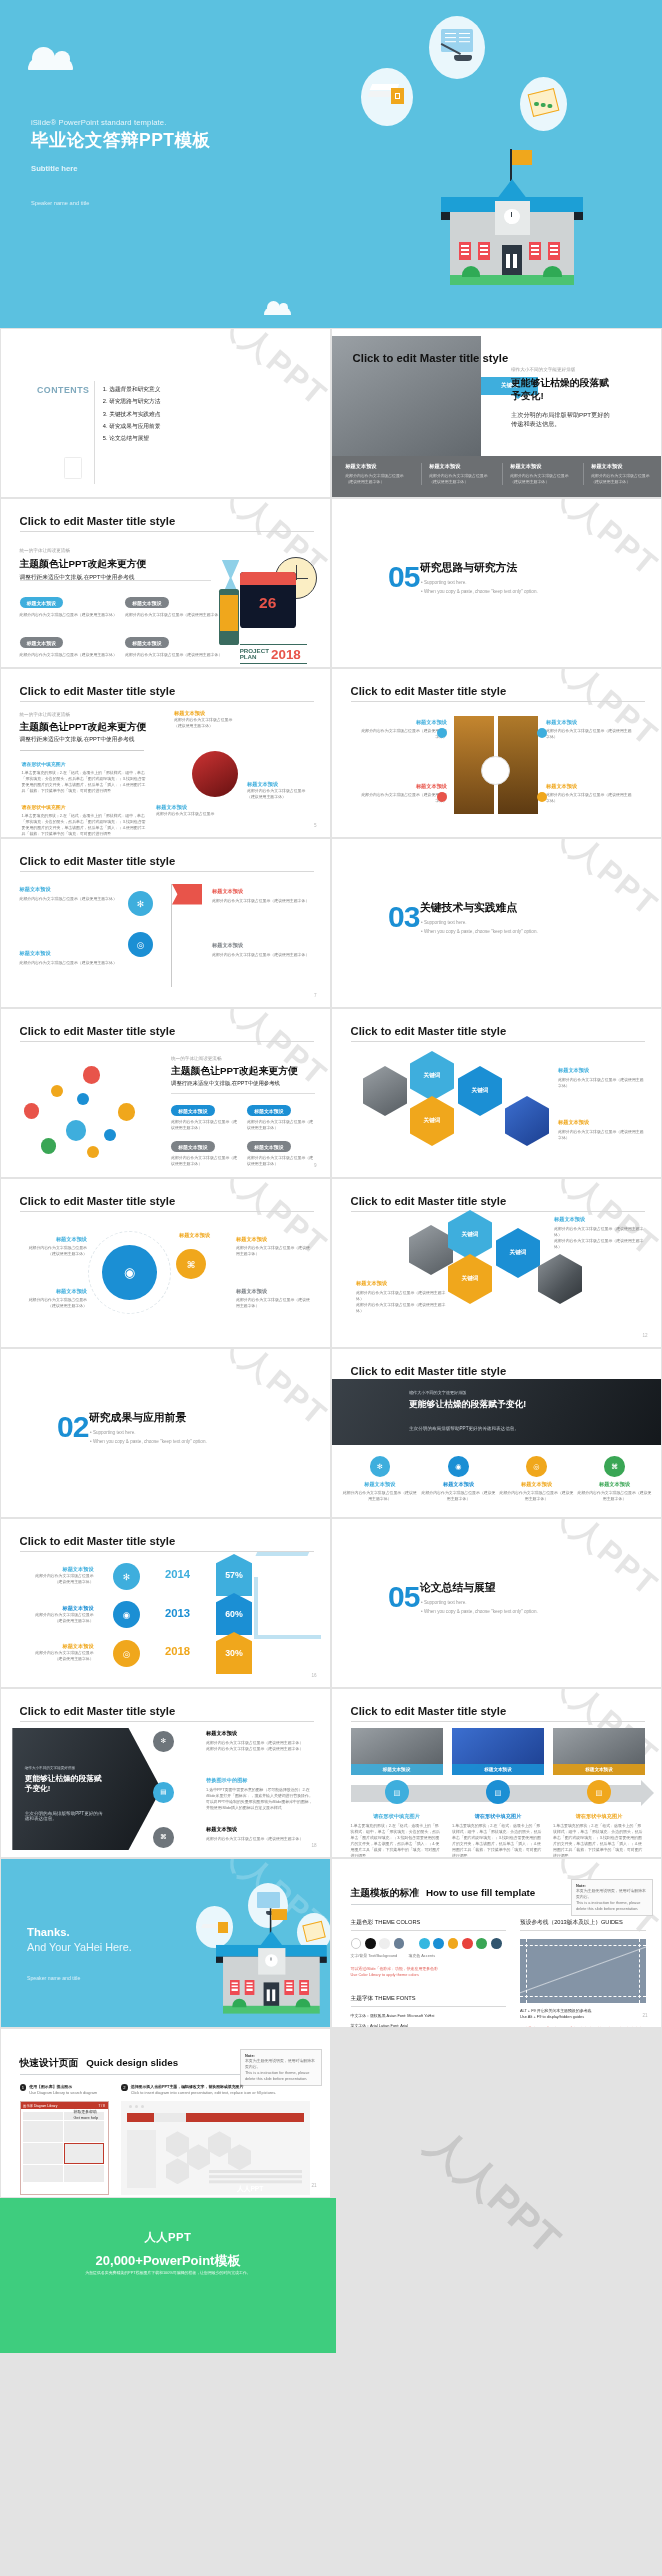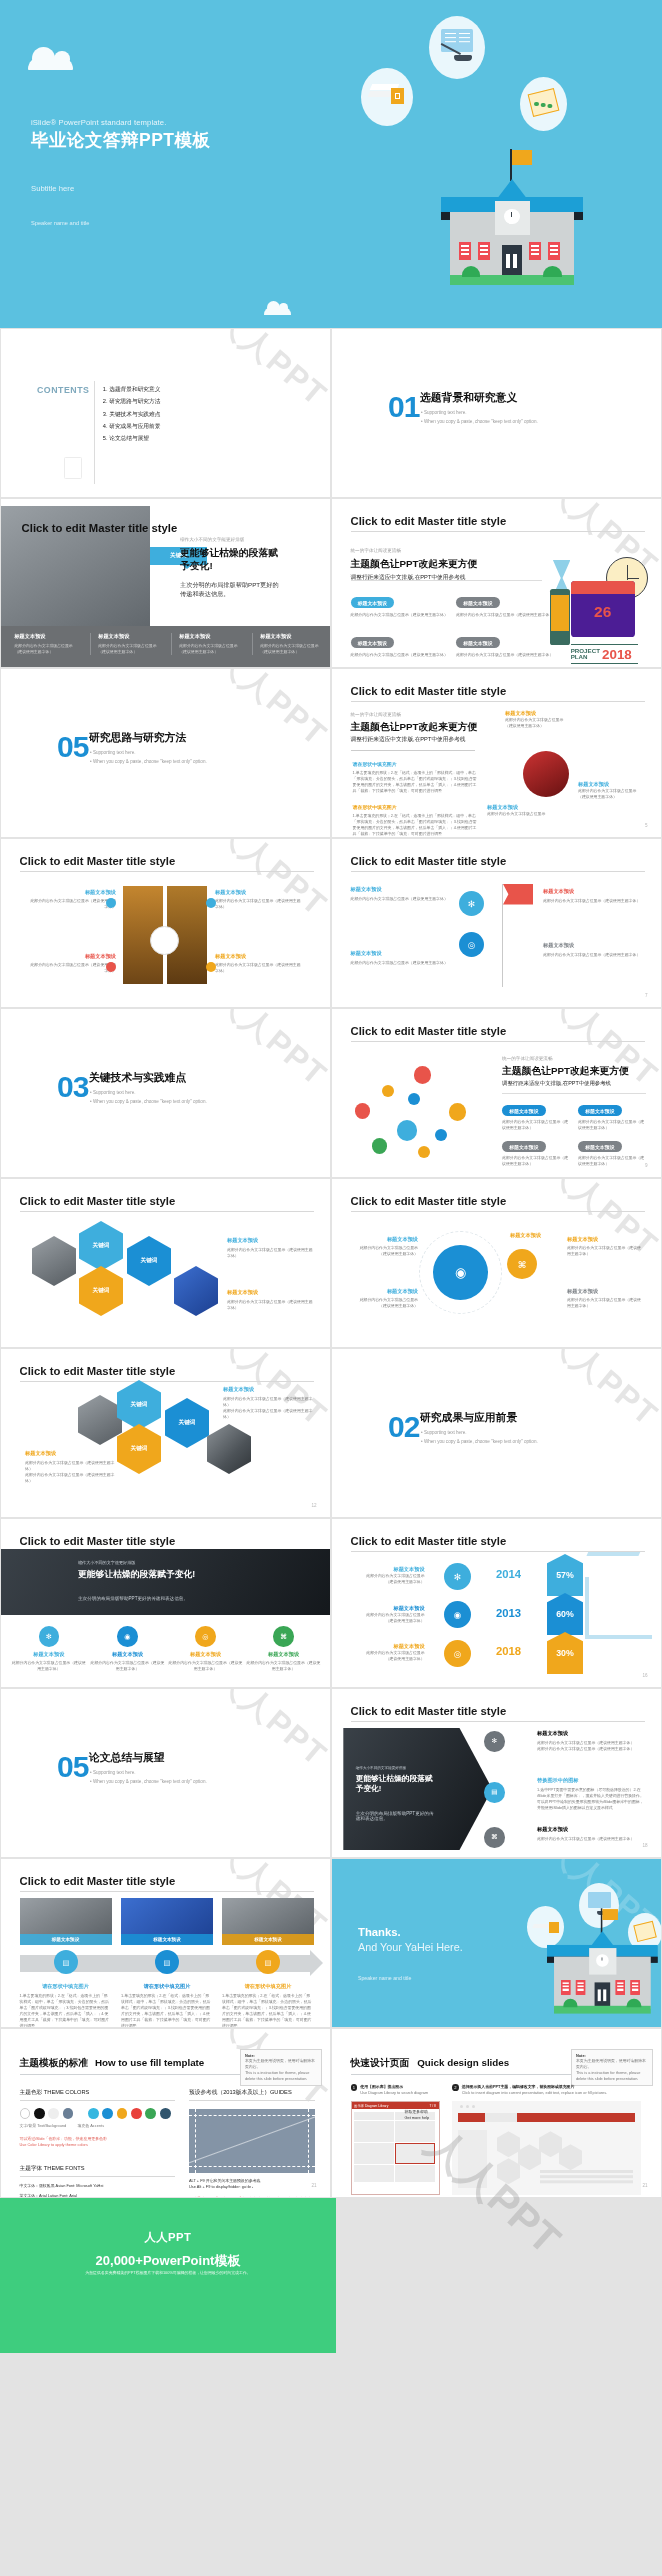--- a/index.html
+++ b/index.html
@@ -18,21 +18,21 @@
   .c1:after{width:15.5px;height:15.5px;left:26px;top:-5.7px;}
   .c2{left:264px;top:307px;width:27px;height:7.7px;border-radius:12.4px 12.4px 1px 1px;}
   .c2:before{width:13.4px;height:13.4px;left:2.6px;top:-6.2px;}
   .c2:after{width:8.8px;height:8.8px;left:15px;top:-3.6px;}
   .c3{left:515px;top:258px;width:25px;height:7.2px;border-radius:11.3px 11.3px 1px 1px;}
   .c3:before{width:12.4px;height:12.4px;left:2.1px;top:-5.7px;}
   .c3:after{width:8.2px;height:8.2px;left:14px;top:-3.1px;}
   .cover-text { position:absolute; left:31px; top:118px; }
   .cover-eyebrow { color:#e8f6fb; font-size:7.7px; letter-spacing:0.1px; margin-bottom:1px; }
   .cover-title { color:#fff; font-size:17.5px; font-weight:bold; letter-spacing:0.5px; }
-  .cover-sub { color:#e2f3fa; font-size:7.7px; margin-top:32px; }
+  .cover-sub { color:#e2f3fa; font-size:7.7px; margin-top:12px;font-weight:bold; }
   .cover-speaker { color:#dff0f8; font-size:5.7px; margin-top:27px; }
 
   
   .illus { position:absolute; left:330px; top:15.5px; width:319px; height:309px; }
   .bubble { position:absolute; background:#eaf7fc; border-radius:50%; }
   .school { position:absolute; left:111px; top:149px; width:142px; height:129px; }
   .sch-base { position:absolute; left:9.3px; top:47px; width:124px; height:67px; background:#cfd3d4; }
   .sch-roofwrap{position:absolute;left:0;top:32px;width:142px;height:21.6px;background:#1c9fd6;}
   .sch-roofdk{position:absolute;left:0;top:47px;width:142px;height:8.2px;background:#18222b;}
   .sch-gable{position:absolute;left:52px;top:14.4px;width:0;height:0;border-left:19.6px solid transparent;border-right:19.6px solid transparent;border-bottom:25px solid #1c9fd6;}
@@ -184,26 +184,20 @@
     <ol style="position:absolute;left:101px;top:54px;font-size:5.7px;color:#222;line-height:2.15;padding-left:7.2px;">
       <li>选题背景和研究意义</li>
       <li>研究思路与研究方法</li>
       <li>关键技术与实践难点</li>
       <li>研究成果与应用前景</li>
       <li>论文总结与展望</li>
     </ol>
     <div style="position:absolute;left:63px;top:128px;width:17.5px;height:21.6px;border:1px solid #ececec;border-radius:1.5px;"></div>
   </div>
 
-  <div class="slide">
-    <div class="sec-num">01</div>
-    <div class="sec-head">选题背景和研究意义</div>
-    <div class="sec-bul" style="top:81px;">Supporting text here.</div>
-    <div class="sec-bul" style="top:90px;">When you copy &amp; paste, choose "keep text only" option.</div>
-  </div>
 
   <div class="slide">
     <div class="photo gray" style="left:0;top:7.2px;width:149px;height:163px;"></div>
     <div class="stitle" style="left:20.6px;top:23px;color:#111;">Click to edit Master title style</div>
     <div style="position:absolute;left:149px;top:48px;width:57px;height:17.5px;background:#3eaedd;display:flex;align-items:center;justify-content:center;">
       <span class="kw">关键词</span>
     </div>
     <div style="position:absolute;left:179px;top:64px;width:0;height:0;border-left:7.2px solid transparent;border-right:7.2px solid transparent;border-top:6.7px solid #3eaedd;"></div>
     <div style="position:absolute;left:179px;top:38px;">
       <div class="eyebrow">缩作大小不同的文字能更好排版</div>
@@ -264,21 +258,21 @@
 
     <div style="position:absolute;right:10.3px;top:58px;width:103px;height:103px;">
       <div style="position:absolute;left:5.2px;top:3.1px;width:17.5px;height:36px;background:#8fd0e8;clip-path:polygon(0 0,100% 0,55% 50%,100% 100%,0 100%,45% 50%);"></div>
       <div style="position:absolute;right:3.1px;top:0;width:42px;height:42px;border-radius:50%;background:#fbeec4;border:1.5px solid #3b4046;">
         <div style="position:absolute;left:20px;top:7.2px;width:1.5px;height:14.4px;background:#3b4046;"></div>
         <div style="position:absolute;left:20.6px;top:19.6px;width:11.3px;height:1.5px;background:#3b4046;"></div>
       </div>
       <div style="position:absolute;left:2.1px;top:32px;width:20.6px;height:56px;background:#3a6b5f;border-radius:2.6px;">
         <div style="position:absolute;left:1.5px;top:6.2px;width:17.5px;height:36px;background:#f0a71c;"></div>
       </div>
-      <div style="position:absolute;left:23px;top:24px;width:64px;height:56px;border-radius:3.6px;overflow:hidden;background:#4c1d95;">
+      <div style="position:absolute;left:23px;top:15px;width:56px;height:56px;border-radius:3.6px;overflow:hidden;background:#0f172a;">
         <div style="height:13.4px;background:#e8544a;"></div>
         <div style="text-align:center;color:#e8544a;font-size:15.5px;font-weight:bold;margin-top:8.2px;">26</div>
       </div>
       <div style="position:absolute;left:23px;top:87px;width:67px;border-top:1px solid #3a6b5f;border-bottom:1px solid #3a6b5f;padding:1.5px 0;display:flex;align-items:center;">
         <div style="font-size:6.2px;font-weight:bold;color:#3a6b5f;line-height:1.05;">
           <div>PROJECT</div>
           <div>PLAN</div>
         </div>
         <div style="font-size:13.4px;font-weight:bold;color:#e8544a;margin-left:2.1px;">2018</div>
       </div>

